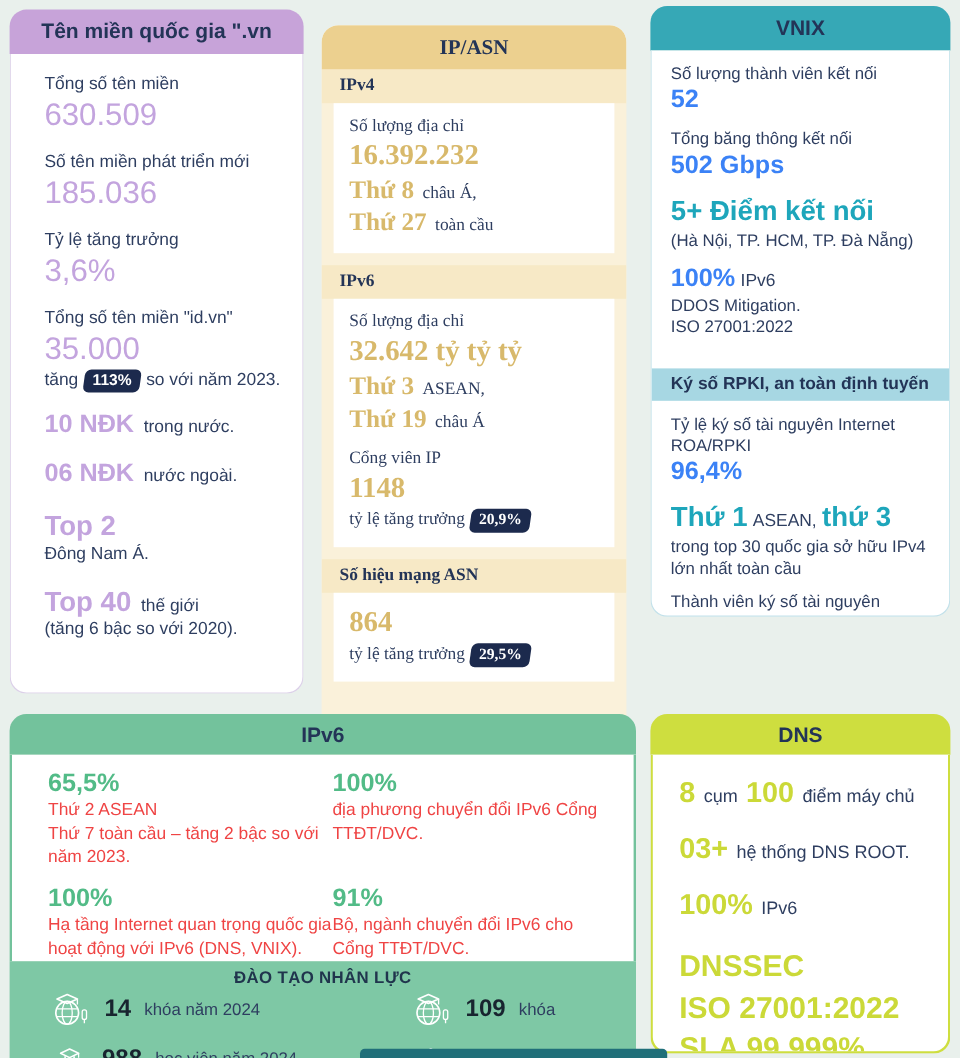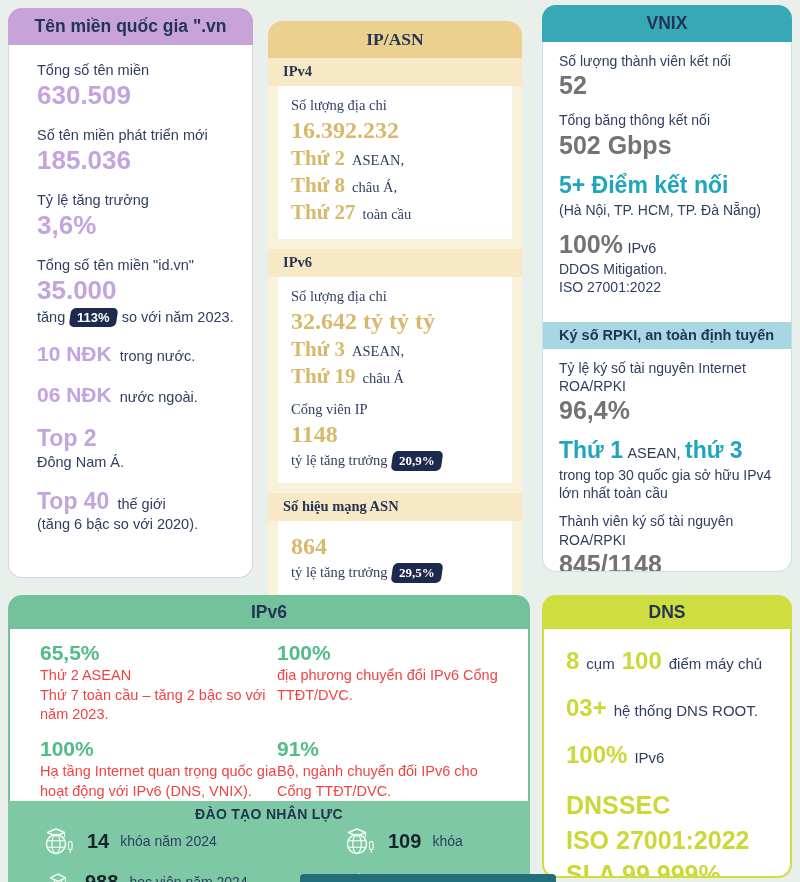--- a/index.html
+++ b/index.html
@@ -27,21 +27,21 @@
   .badge-t { display:inline-block; transform:skewX(8deg); color:#fff; font-weight:bold; font-size:13px; }
 
   
   .card-domain { left:8px; top:8px; width:245px; height:570px; }
   .hd-purple { background:#c7a3d9; }
   .bd-purple {
     flex:1; background:#fff; border:1.5px solid #dcd0e9; border-top:none;
     border-radius:0 0 14px 14px; padding:16px 12px 0 28px; overflow:hidden;
   }
   .stat { margin-bottom:15px; }
-  .val { font-size:26px; font-weight:bold; line-height:1.2; }
+  .val { font-size:26px; font-weight:normal; line-height:1.2; }
   .purple { color:#c3a4de; }
   .note { font-size:14.5px; margin-top:2px; }
   .ndk { margin-bottom:17px; }
   .big-purple { font-size:21px; font-weight:bold; color:#c3a4de; margin-right:8px; }
   .topline { margin-bottom:15px; }
   .top-big { font-size:23px; font-weight:bold; color:#c3a4de; margin-right:8px; line-height:1.25; }
 
   
   .card-ipasn { left:268px; top:21px; width:254px; height:734px; background:#faf1da; border-radius:14px; overflow:hidden;font-family:Liberation Serif, serif; }
   .hd-gold { background:#ecd08f; }
@@ -51,28 +51,28 @@
   }
   .wblock { background:#fff; margin:0 10px 10px; padding:10px 13px 12px; }
   .val-gold { font-size:24px; font-weight:bold; color:#d8b96b; line-height:1.25; }
   .rank { line-height:1.3; }
   .rank-v { font-size:21px; font-weight:bold; color:#d8b96b; }
   .rank-s { font-size:14.5px; color:#2e3e60; margin-left:7px; }
   .mt { margin-top:10px; }
   .growth { margin-top:2px; font-size:14.5px; }
 
   
-  .card-vnix { left:542px; top:5px; width:250px; height:567px; }
+  .card-vnix { left:542px; top:5px; width:250px; height:509px; }
   .hd-teal { background:#36a8b6; }
   .bd-vnix {
     flex:1; background:#fff; border:1.5px solid #c2e1ea; border-top:none;
     border-radius:0 0 14px 14px; overflow:hidden; display:flex; flex-direction:column;
   }
   .vnix-sec { padding:10px 16px 0; }
-  .val-teal { font-size:25px; font-weight:bold; color:#737373; line-height:1.25; }
+  .val-teal { font-size:21px; font-weight:bold; color:#3b82f6; line-height:1.25; }
   .val-teal-md { font-size:23px; font-weight:bold; color:#1ea6bb; line-height:1.3; }
   .band-blue {
     background:#a7d7e3; padding:5px 16px 6px; font-weight:bold;
     font-size:14.5px; color:#233457; margin-top:25px;
   }
   .vnix .lbl { font-size:14px; }
 
   
   .card-ipv6 { left:8px; top:595px; width:522px; height:283px; }
   .hd-green { background:#73c29c; height:34px; flex-basis:34px; }
@@ -153,21 +153,20 @@
     </div>
   </div>
 </section>
 
 <section class="card card-ipasn">
   <header class="hd hd-gold">IP/ASN</header>
   <div class="band">IPv4</div>
   <div class="wblock">
     <div class="lbl">Số lượng địa chỉ</div>
     <div class="val-gold">16.392.232</div>
-    <div class="rank"><span class="rank-v">Thứ 2</span><span class="rank-s">ASEAN,</span></div>
     <div class="rank"><span class="rank-v">Thứ 8</span><span class="rank-s">châu Á,</span></div>
     <div class="rank"><span class="rank-v">Thứ 27</span><span class="rank-s">toàn cầu</span></div>
   </div>
   <div class="band">IPv6</div>
   <div class="wblock">
     <div class="lbl">Số lượng địa chỉ</div>
     <div class="val-gold">32.642 tỷ tỷ tỷ</div>
     <div class="rank"><span class="rank-v">Thứ 3</span><span class="rank-s">ASEAN,</span></div>
     <div class="rank"><span class="rank-v">Thứ 19</span><span class="rank-s">châu Á</span></div>
     <div class="lbl mt">Cổng viên IP</div>

